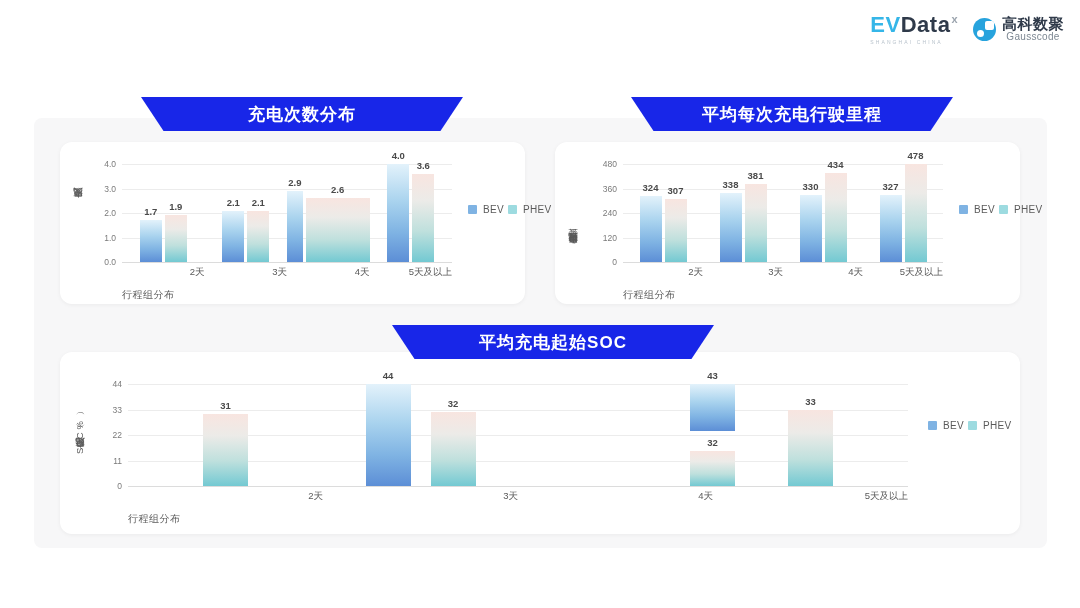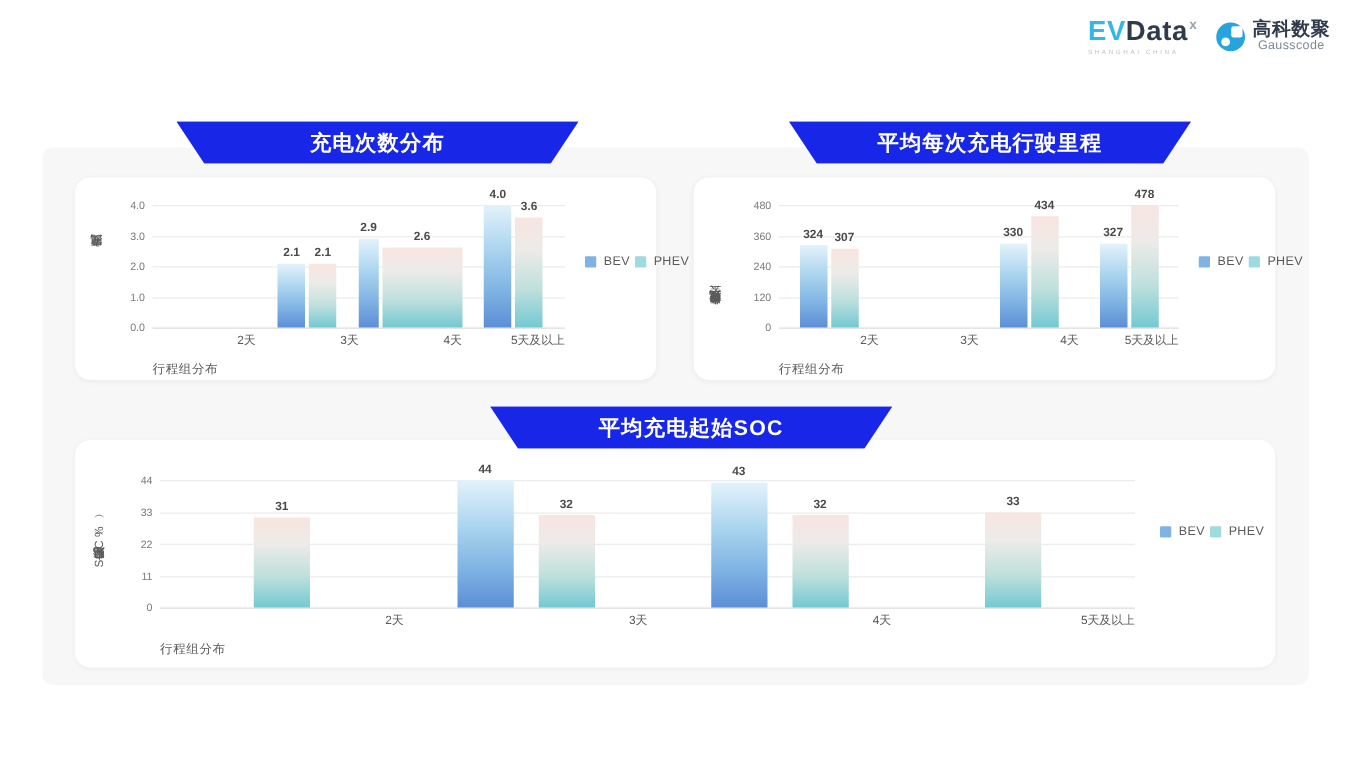--- a/index.html
+++ b/index.html
@@ -166,20 +166,28 @@
       <div class="y-tick" style="top: 49px;">2.0</div>
       <div class="y-tick" style="top: 24.5px;">3.0</div>
       <div class="y-tick" style="top: 0px;">4.0</div>
     </div>
     <div class="plot" style="left: 62px; top: 22px; width: 330px; height: 98px;">
       <div class="grid-line base" style="top: 98px;"></div>
       <div class="grid-line" style="top: 73.5px;"></div>
       <div class="grid-line" style="top: 49px;"></div>
       <div class="grid-line" style="top: 24.5px;"></div>
       <div class="grid-line" style="top: 0px;"></div>
+      <div class="group" style="left: 0px; width: 82.5px; height: 98px; gap: 3px;">
+        <div class="bar bev" style="width: 22px; height: 41.65px;">
+          <div class="val">1.7</div>
+        </div>
+        <div class="bar phev" style="width: 22px; height: 46.55px;">
+          <div class="val">1.9</div>
+        </div>
+      </div>
       <div class="group" style="left: 82.5px; width: 82.5px; height: 98px; gap: 3px;">
         <div class="bar bev" style="width: 22px; height: 51.45px;">
           <div class="val">2.1</div>
         </div>
         <div class="bar phev" style="width: 22px; height: 51.45px;">
           <div class="val">2.1</div>
         </div>
       </div>
       <div class="group" style="left: 165px; width: 82.5px; height: 98px; gap: 3px;">
         <div class="bar bev" style="width: 22px; height: 71.05px;">
@@ -235,20 +243,28 @@
       <div class="grid-line" style="top: 24.5px;"></div>
       <div class="grid-line" style="top: 0px;"></div>
       <div class="group" style="left: 0px; width: 80px; height: 98px; gap: 3px;">
         <div class="bar bev" style="width: 22px; height: 66.15px;">
           <div class="val">324</div>
         </div>
         <div class="bar phev" style="width: 22px; height: 62.6792px;">
           <div class="val">307</div>
         </div>
       </div>
+      <div class="group" style="left: 80px; width: 80px; height: 98px; gap: 3px;">
+        <div class="bar bev" style="width: 22px; height: 69.0083px;">
+          <div class="val">338</div>
+        </div>
+        <div class="bar phev" style="width: 22px; height: 77.7875px;">
+          <div class="val">381</div>
+        </div>
+      </div>
       <div class="group" style="left: 160px; width: 80px; height: 98px; gap: 3px;">
         <div class="bar bev" style="width: 22px; height: 67.375px;">
           <div class="val">330</div>
         </div>
         <div class="bar phev" style="width: 22px; height: 88.6083px;">
           <div class="val">434</div>
         </div>
       </div>
       <div class="group" style="left: 240px; width: 80px; height: 98px; gap: 3px;">
         <div class="bar bev" style="width: 22px; height: 66.7625px;">
@@ -301,21 +317,21 @@
         </div>
       </div>
       <div class="group" style="left: 195px; width: 195px; height: 102px; gap: 20px;">
         <div class="bar bev" style="width: 45px; height: 102px;">
           <div class="val">44</div>
         </div>
         <div class="bar phev" style="width: 45px; height: 74.1818px;">
           <div class="val">32</div>
         </div>
       </div>
-      <div class="group" style="left: 398px; width: 195px; height: 102px; gap: 20px;">
+      <div class="group" style="left: 412px; width: 195px; height: 102px; gap: 20px; flex-direction: column;">
         <div class="bar bev" style="width: 45px; height: 99.6818px;">
           <div class="val">43</div>
         </div>
         <div class="bar phev" style="width: 45px; height: 74.1818px;">
           <div class="val">32</div>
         </div>
       </div>
       <div class="group" style="left: 585px; width: 195px; height: 102px; gap: 20px;">
         <div class="bar phev" style="width: 45px; height: 76.5px;">
           <div class="val">33</div>

